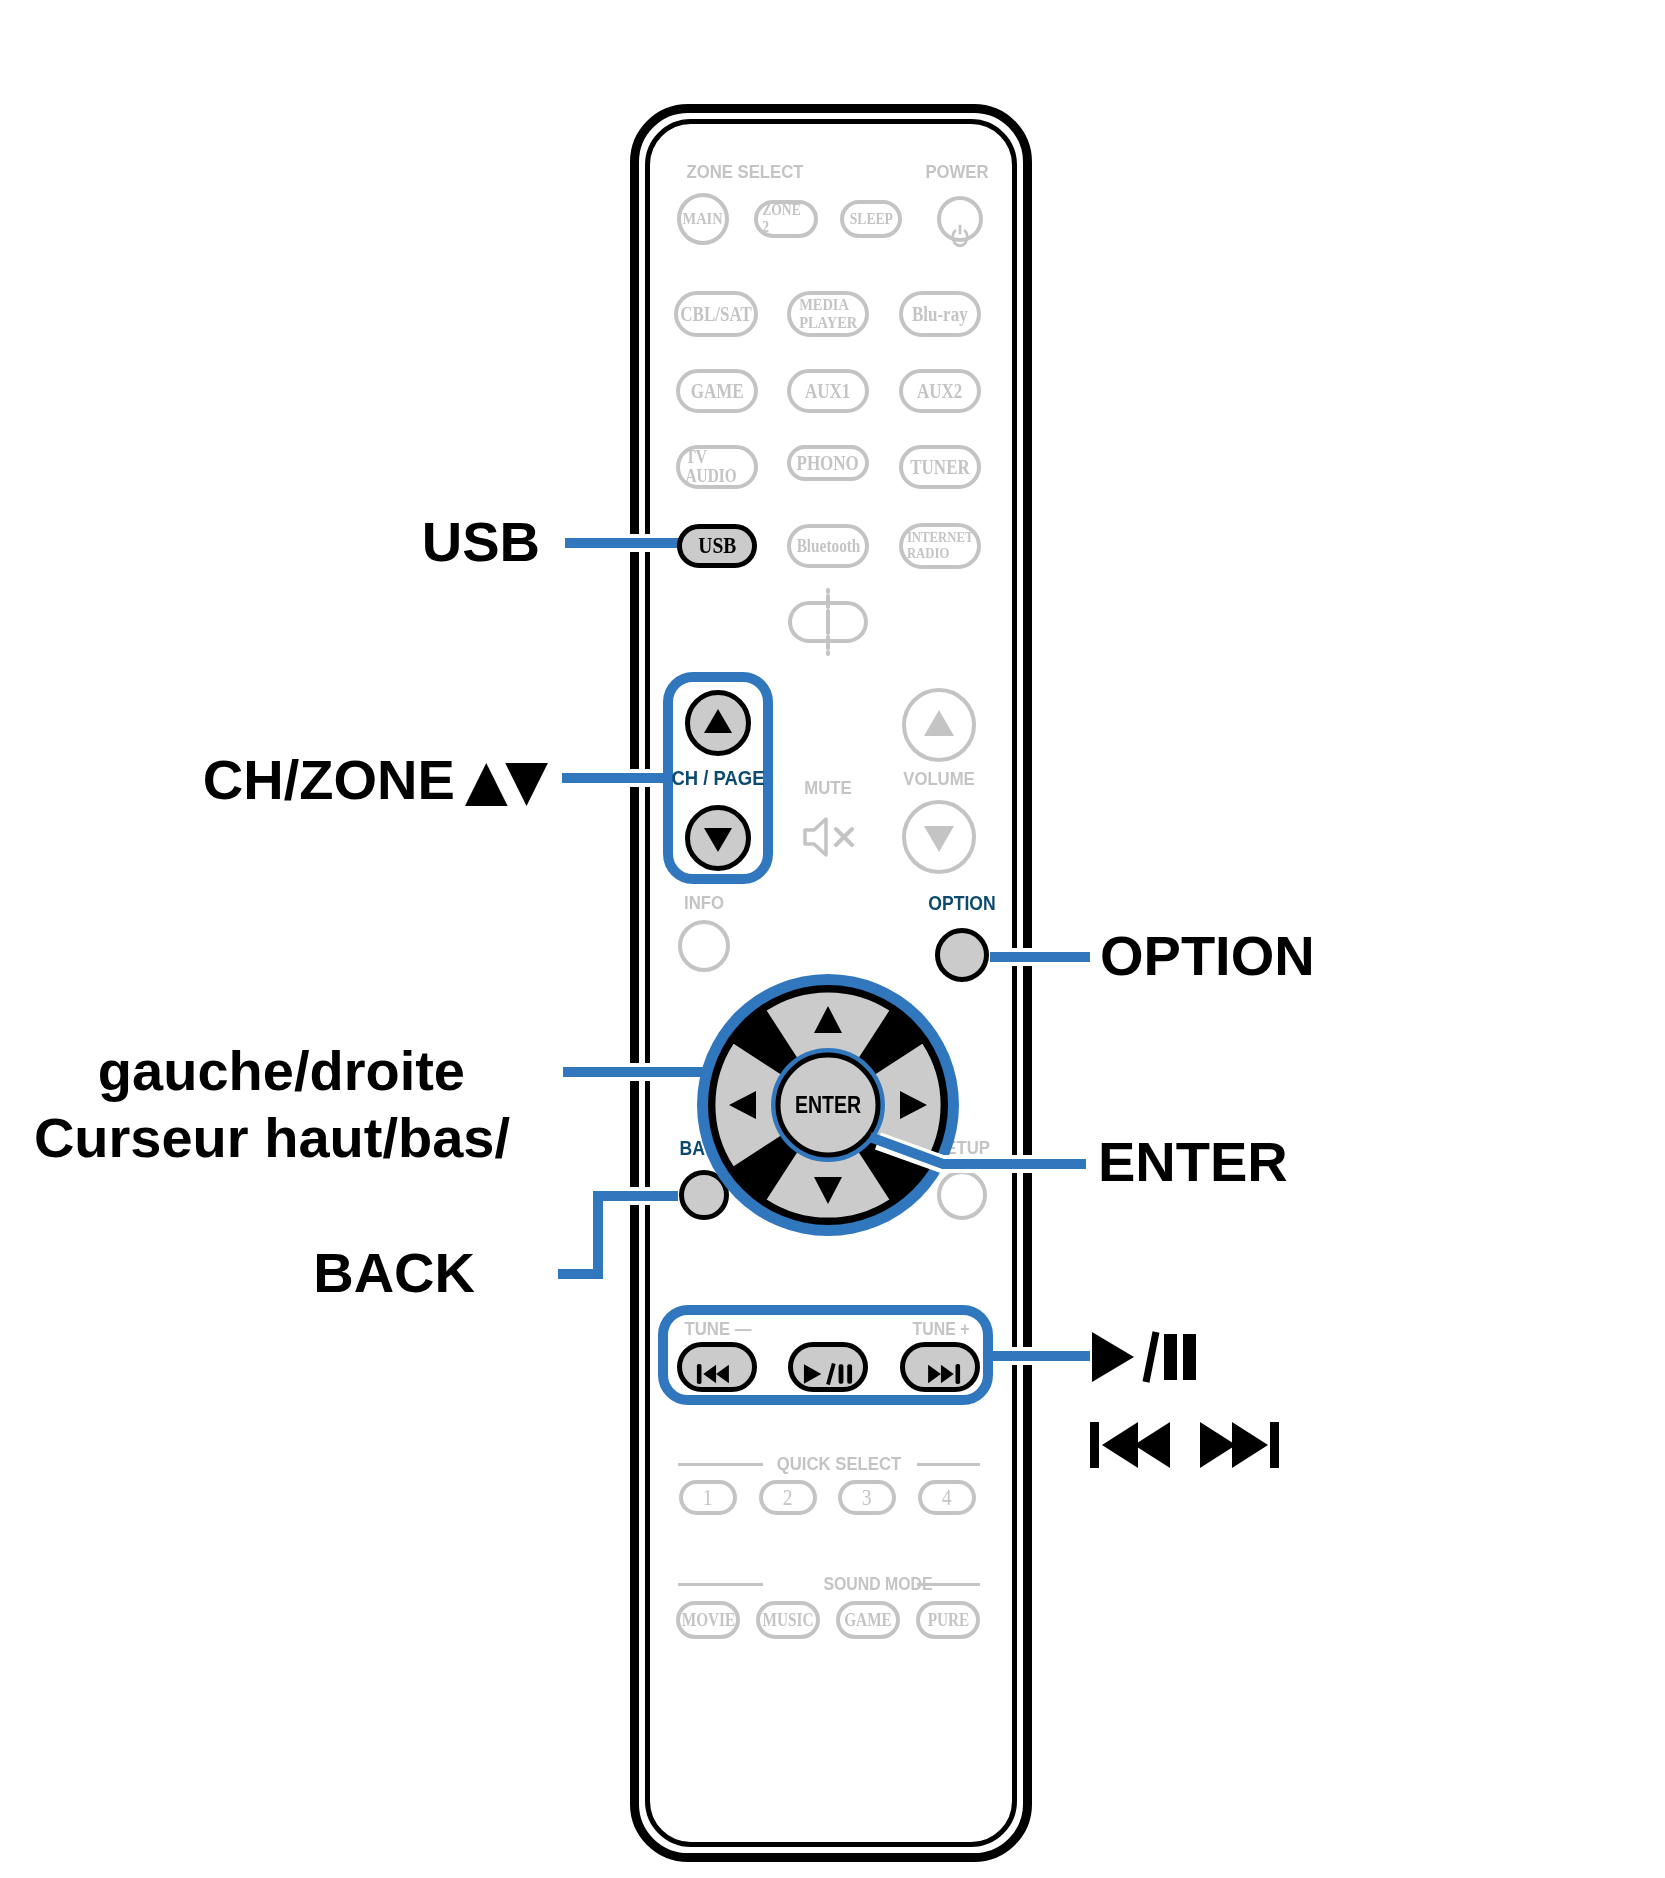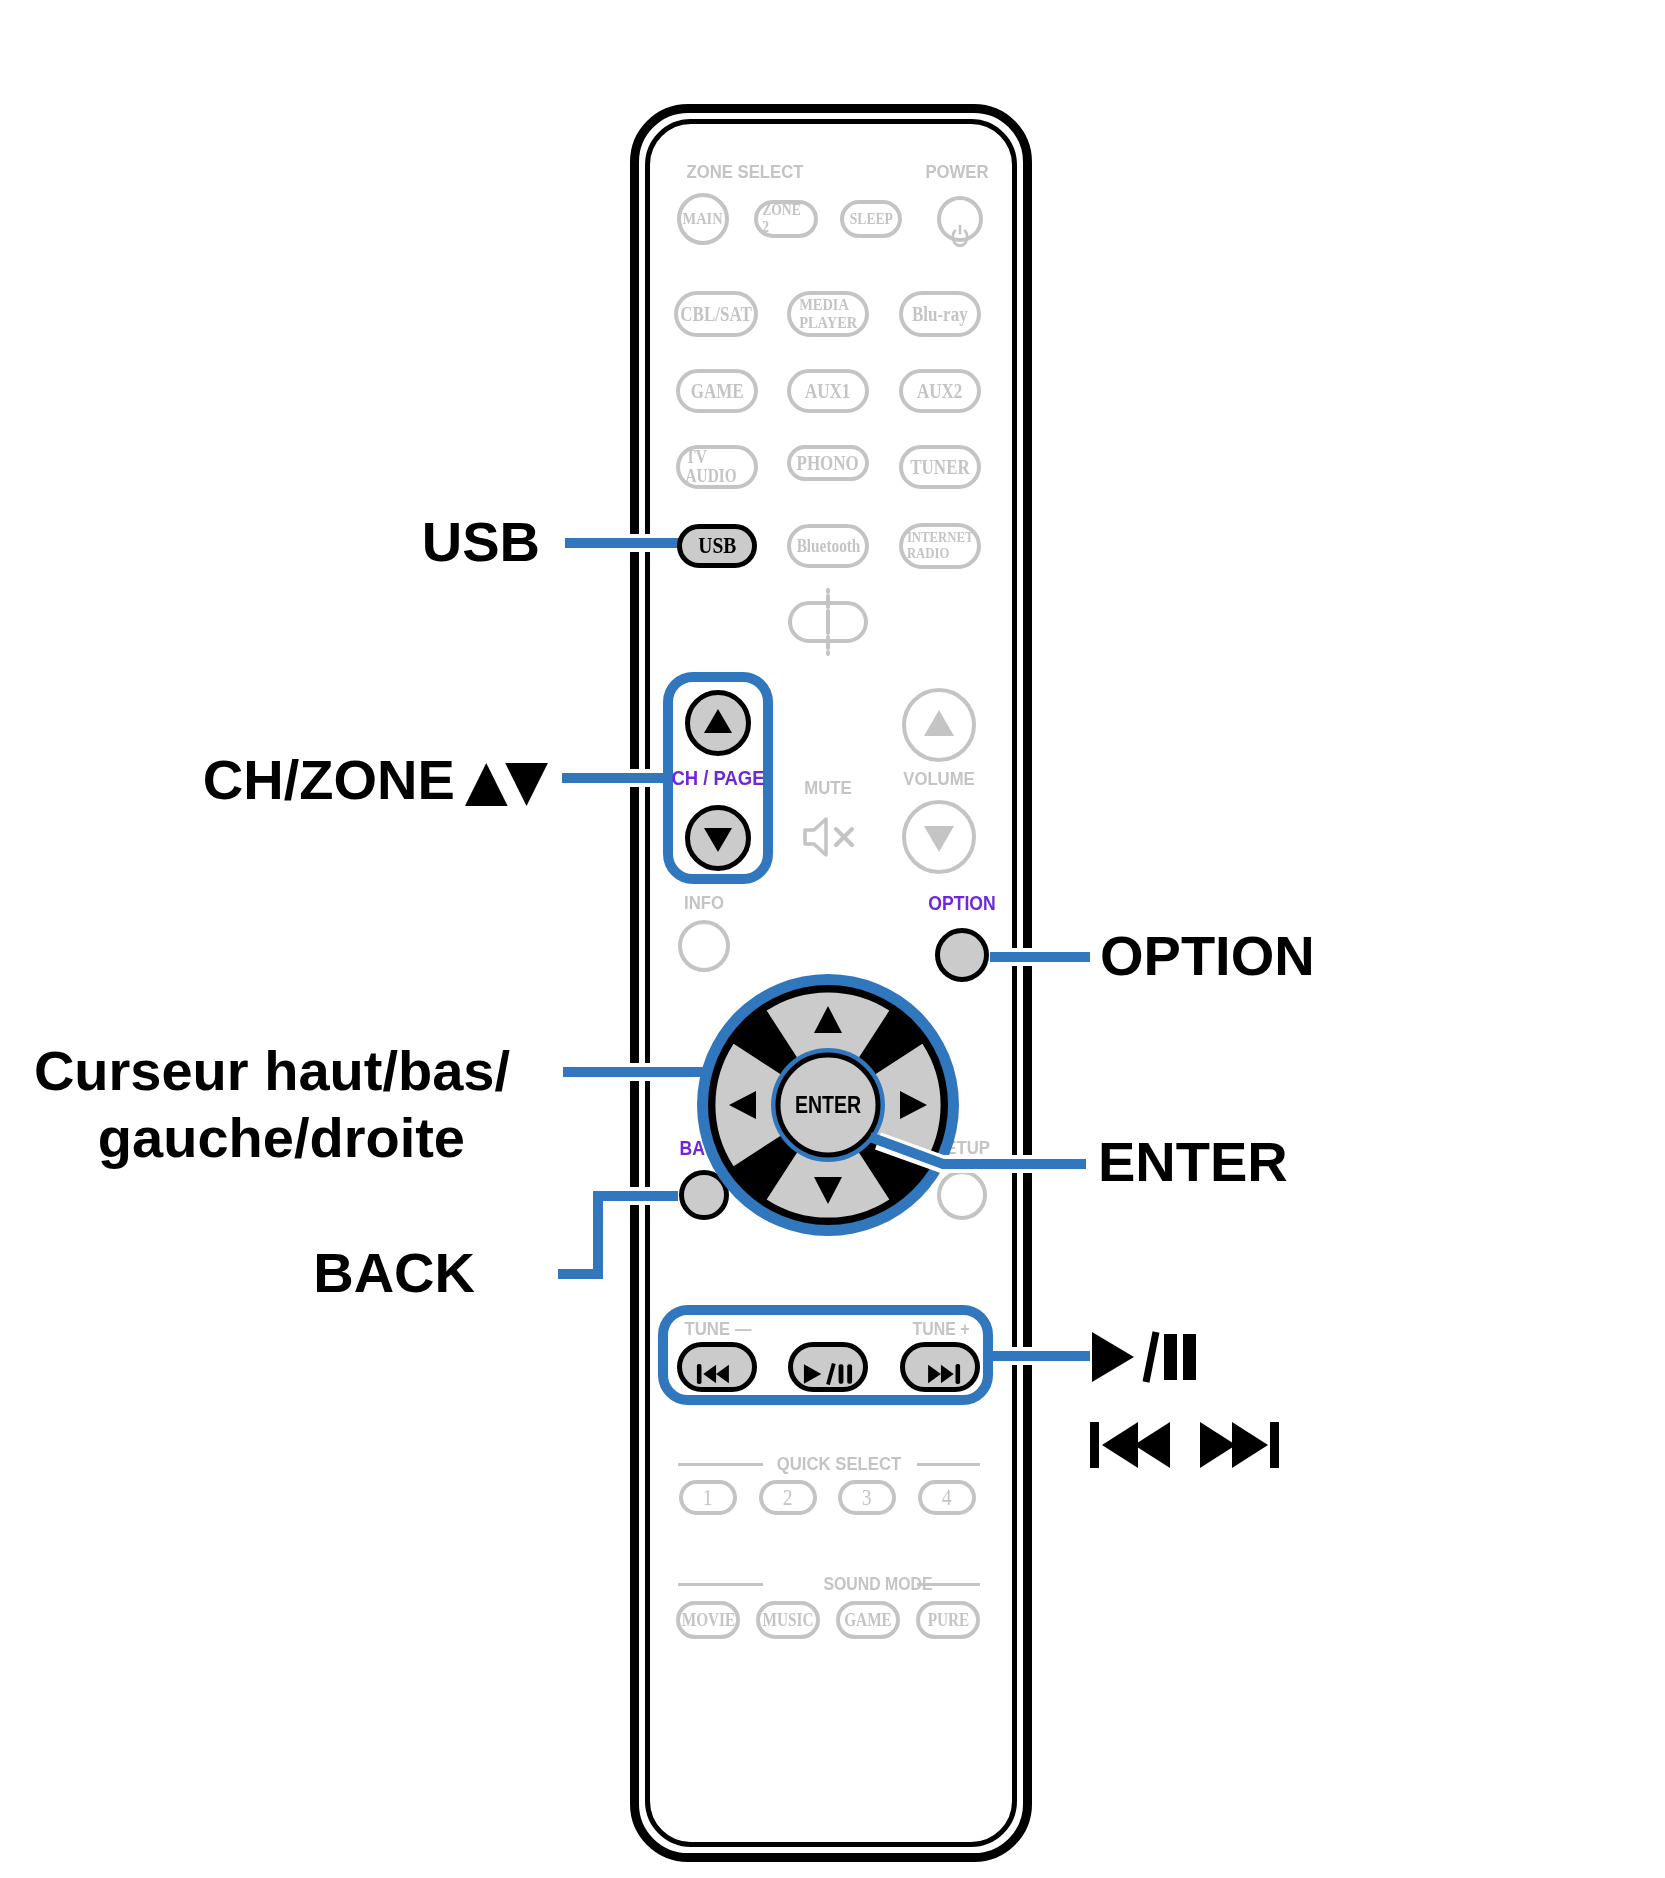--- a/index.html
+++ b/index.html
@@ -16,21 +16,21 @@
   .remote-inner{position:absolute;border:5px solid #000;border-radius:46px;background:#fff;box-sizing:border-box;z-index:2;}
   
   .pl{position:absolute;display:flex;align-items:center;justify-content:center;text-align:left;
       border:4px solid var(--g);border-radius:26px;background:#fff;color:var(--g);
       box-sizing:border-box;z-index:10;line-height:1.04;font-weight:700;font-family:Liberation Serif, serif;}
   .pl>span{display:inline-block;transform:scaleX(.85);white-space:pre-line;}
   .round{border-radius:50%;}
   .hl{border:5px solid #000;background:var(--fill);color:#000;z-index:30;}
   .lab{position:absolute;transform:translate(-50%,-50%);color:var(--g);font-weight:700;white-space:nowrap;z-index:10;}
   .lab>span{display:inline-block;transform:scaleX(.88);}
-  .labb{color:#6d28d9;}
+  .labb{color:#0c4a6e;}
   .divline{position:absolute;height:3px;background:var(--g);z-index:10;}
   
   .tri{width:0;height:0;}
   .tri-up-g{border-left:15px solid transparent;border-right:15px solid transparent;border-bottom:26px solid var(--g);margin-top:-4px;}
   .tri-dn-g{border-left:15px solid transparent;border-right:15px solid transparent;border-top:26px solid var(--g);margin-bottom:-4px;}
   .tri-up-k{border-left:14px solid transparent;border-right:14px solid transparent;border-bottom:24px solid #000;margin-top:-4px;}
   .tri-dn-k{border-left:14px solid transparent;border-right:14px solid transparent;border-top:24px solid #000;margin-bottom:-4px;}
   
   .bluebox{position:absolute;border:10px solid var(--blue);border-radius:30px;box-sizing:border-box;background:transparent;z-index:30;}
   
@@ -274,22 +274,22 @@
     <path d="M870 1137 L943 1164 H1086" stroke="#3077bd" stroke-width="10" fill="none"></path>
   </svg>
 
   <div class="cl" style="right:1125px;top:514px;">USB</div>
 
   <div class="cl" style="right:1120px;top:752px;">
     <span>CH/ZONE</span><span style="font-family:'DejaVu Sans',sans-serif;letter-spacing:-3px;margin-left:10px;">▲▼</span>
   </div>
 
   <div class="cl" style="right:1155px;top:1037px;text-align:right;line-height:67px;">
+    <div style="padding-right:45px;">gauche/droite</div>
     <div>Curseur haut/bas/</div>
-    <div style="padding-right:45px;">gauche/droite</div>
   </div>
 
   <div class="cl" style="left:1100px;top:928px;">OPTION</div>
   <div class="cl" style="left:1098px;top:1134px;">ENTER</div>
   <div class="cl" style="right:1190px;top:1245px;">BACK</div>
 
   <div class="icon-label" style="left:1092px;top:1331px;">
     <svg width="106" height="52" viewBox="0 0 106 52" fill="#000">
         <polygon points="0,1 0,51 42,26"></polygon>
         <path d="M54 51 L64 1" stroke="#000" stroke-width="7"></path>

